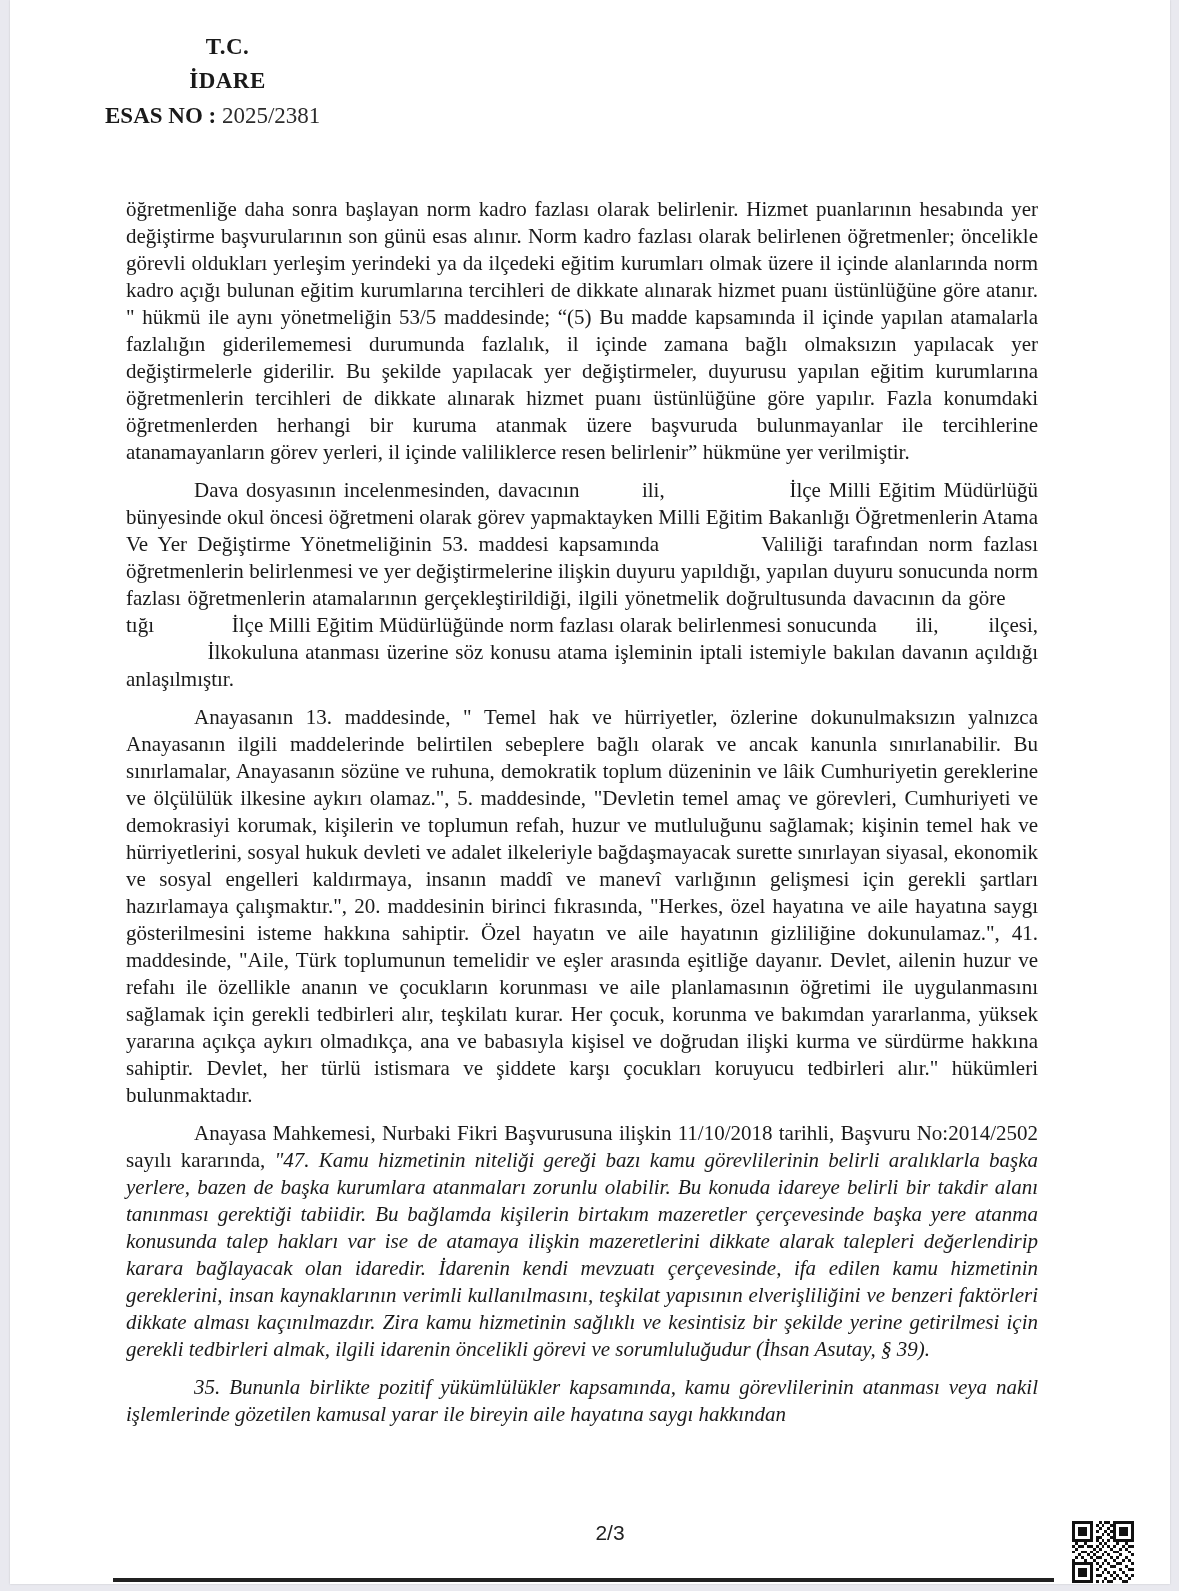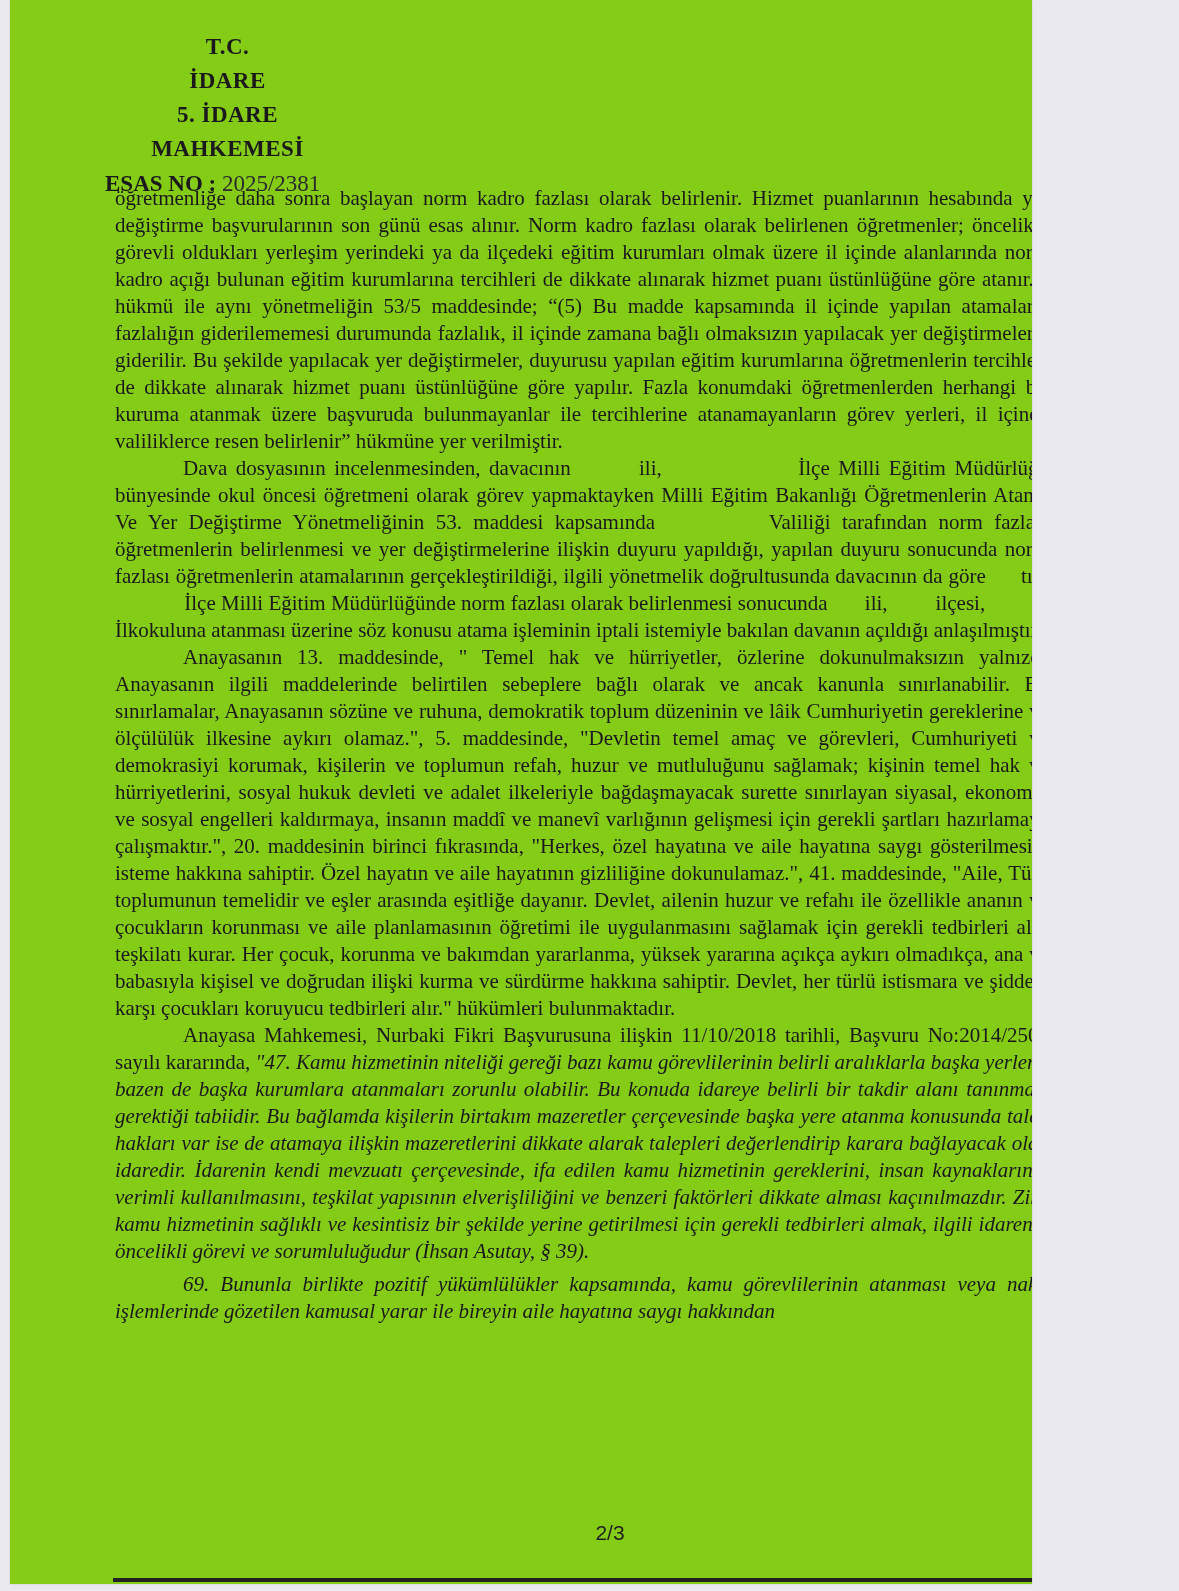--- a/index.html
+++ b/index.html
@@ -12,23 +12,23 @@
     background: #e9e9ef;
     overflow: hidden;
     font-family: "Liberation Serif", "DejaVu Serif", serif;
     color: #1a1a1a;
   }
 
   .page {
     position: absolute;
     left: 10px;
     top: 0;
-    width: 1022px;
+    width: 1160px;
     height: 1584px;
-    background: #84cc16;
+    background: #ffffff;
     overflow: hidden;
     box-shadow: 0 0 2px rgba(0,0,0,0.15);
   }
 
   .doc-header {
     position: absolute;
     top: 30px;
     left: 95px;
   }
   .court-block {
@@ -50,21 +50,21 @@
 
   .doc-body {
     position: absolute;
     top: 185px;
     left: 105px;
     width: 934px;
     font-size: 21px;
     line-height: 27px;
     text-align: justify;
   }
-  .para { margin: 0; text-indent: 68px; }
+  .para { margin: 11px; text-indent: 68px; }
   .para.no-indent { text-indent: 0; }
   .para.p48 { margin-top: 6px; }
   .italic { font-style: italic; }
 
   .page-number {
     position: absolute;
     left: 0;
     top: 1521px;
     width: 1160px;
     text-align: center;
@@ -95,34 +95,33 @@
 </head>
 <body>
 
 <div class="viewport">
   <div class="page">
 
     <div class="doc-header">
       <div class="court-block">
         <div>T.C.</div>
         <div>İDARE</div>
-        <div>5. İDARE MAHKEMESİ</div>
       </div>
       <div class="case-line">
         <span class="case-label">ESAS NO :</span>
         <span class="case-value">2025/2381</span>
       </div>
     </div>
 
     <div class="doc-body">
       <p class="para no-indent">öğretmenliğe daha sonra başlayan norm kadro fazlası olarak belirlenir. Hizmet puanlarının hesabında yer değiştirme başvurularının son günü esas alınır. Norm kadro fazlası olarak belirlenen öğretmenler; öncelikle görevli oldukları yerleşim yerindeki ya da ilçedeki eğitim kurumları olmak üzere il içinde alanlarında norm kadro açığı bulunan eğitim kurumlarına tercihleri de dikkate alınarak hizmet puanı üstünlüğüne göre atanır. " hükmü ile aynı yönetmeliğin 53/5 maddesinde; “(5) Bu madde kapsamında il içinde yapılan atamalarla fazlalığın giderilememesi durumunda fazlalık, il içinde zamana bağlı olmaksızın yapılacak yer değiştirmelerle giderilir. Bu şekilde yapılacak yer değiştirmeler, duyurusu yapılan eğitim kurumlarına öğretmenlerin tercihleri de dikkate alınarak hizmet puanı üstünlüğüne göre yapılır. Fazla konumdaki öğretmenlerden herhangi bir kuruma atanmak üzere başvuruda bulunmayanlar ile tercihlerine atanamayanların görev yerleri, il içinde valiliklerce resen belirlenir” hükmüne yer verilmiştir.</p>
       <p class="para">Dava dosyasının incelenmesinden, davacının &nbsp;&nbsp;&nbsp;&nbsp;&nbsp;&nbsp; ili, &nbsp;&nbsp;&nbsp;&nbsp;&nbsp;&nbsp;&nbsp;&nbsp;&nbsp;&nbsp;&nbsp;&nbsp;&nbsp;&nbsp; İlçe Milli Eğitim Müdürlüğü bünyesinde okul öncesi öğretmeni olarak görev yapmaktayken Milli Eğitim Bakanlığı Öğretmenlerin Atama Ve Yer Değiştirme Yönetmeliğinin 53. maddesi kapsamında &nbsp;&nbsp;&nbsp;&nbsp;&nbsp;&nbsp;&nbsp;&nbsp; Valiliği tarafından norm fazlası öğretmenlerin belirlenmesi ve yer değiştirmelerine ilişkin duyuru yapıldığı, yapılan duyuru sonucunda norm fazlası öğretmenlerin atamalarının gerçekleştirildiği, ilgili yönetmelik doğrultusunda davacının da göre &nbsp;&nbsp;&nbsp;&nbsp; tığı &nbsp;&nbsp;&nbsp;&nbsp;&nbsp;&nbsp;&nbsp;&nbsp;&nbsp;&nbsp;&nbsp;&nbsp; İlçe Milli Eğitim Müdürlüğünde norm fazlası olarak belirlenmesi sonucunda &nbsp;&nbsp;&nbsp;&nbsp;&nbsp; ili, &nbsp;&nbsp;&nbsp;&nbsp;&nbsp;&nbsp;&nbsp; ilçesi, &nbsp;&nbsp;&nbsp;&nbsp;&nbsp;&nbsp;&nbsp;&nbsp;&nbsp;&nbsp;&nbsp; İlkokuluna atanması üzerine söz konusu atama işleminin iptali istemiyle bakılan davanın açıldığı anlaşılmıştır.</p>
       <p class="para">Anayasanın 13. maddesinde, " Temel hak ve hürriyetler, özlerine dokunulmaksızın yalnızca Anayasanın ilgili maddelerinde belirtilen sebeplere bağlı olarak ve ancak kanunla sınırlanabilir. Bu sınırlamalar, Anayasanın sözüne ve ruhuna, demokratik toplum düzeninin ve lâik Cumhuriyetin gereklerine ve ölçülülük ilkesine aykırı olamaz.", 5. maddesinde, "Devletin temel amaç ve görevleri, Cumhuriyeti ve demokrasiyi korumak, kişilerin ve toplumun refah, huzur ve mutluluğunu sağlamak; kişinin temel hak ve hürriyetlerini, sosyal hukuk devleti ve adalet ilkeleriyle bağdaşmayacak surette sınırlayan siyasal, ekonomik ve sosyal engelleri kaldırmaya, insanın maddî ve manevî varlığının gelişmesi için gerekli şartları hazırlamaya çalışmaktır.", 20. maddesinin birinci fıkrasında, "Herkes, özel hayatına ve aile hayatına saygı gösterilmesini isteme hakkına sahiptir. Özel hayatın ve aile hayatının gizliliğine dokunulamaz.", 41. maddesinde, "Aile, Türk toplumunun temelidir ve eşler arasında eşitliğe dayanır. Devlet, ailenin huzur ve refahı ile özellikle ananın ve çocukların korunması ve aile planlamasının öğretimi ile uygulanmasını sağlamak için gerekli tedbirleri alır, teşkilatı kurar. Her çocuk, korunma ve bakımdan yararlanma, yüksek yararına açıkça aykırı olmadıkça, ana ve babasıyla kişisel ve doğrudan ilişki kurma ve sürdürme hakkına sahiptir. Devlet, her türlü istismara ve şiddete karşı çocukları koruyucu tedbirleri alır." hükümleri bulunmaktadır.</p>
       <p class="para"><span>Anayasa Mahkemesi, Nurbaki Fikri Başvurusuna ilişkin 11/10/2018 tarihli, Başvuru No:2014/2502 sayılı kararında, </span><span class="italic">"47. Kamu hizmetinin niteliği gereği bazı kamu görevlilerinin belirli aralıklarla başka yerlere, bazen de başka kurumlara atanmaları zorunlu olabilir. Bu konuda idareye belirli bir takdir alanı tanınması gerektiği tabiidir. Bu bağlamda kişilerin birtakım mazeretler çerçevesinde başka yere atanma konusunda talep hakları var ise de atamaya ilişkin mazeretlerini dikkate alarak talepleri değerlendirip karara bağlayacak olan idaredir. İdarenin kendi mevzuatı çerçevesinde, ifa edilen kamu hizmetinin gereklerini, insan kaynaklarının verimli kullanılmasını, teşkilat yapısının elverişliliğini ve benzeri faktörleri dikkate alması kaçınılmazdır. Zira kamu hizmetinin sağlıklı ve kesintisiz bir şekilde yerine getirilmesi için gerekli tedbirleri almak, ilgili idarenin öncelikli görevi ve sorumluluğudur (İhsan Asutay, § 39).</span></p>
-      <p class="para italic p48">69. Bununla birlikte pozitif yükümlülükler kapsamında, kamu görevlilerinin atanması veya nakil işlemlerinde gözetilen kamusal yarar ile bireyin aile hayatına saygı hakkından</p>
+      <p class="para italic p48">35. Bununla birlikte pozitif yükümlülükler kapsamında, kamu görevlilerinin atanması veya nakil işlemlerinde gözetilen kamusal yarar ile bireyin aile hayatına saygı hakkından</p>
     </div>
 
     <div class="page-number">2/3</div>
 
     <div class="scan-edge-line"></div>
 
     <div class="qr">
       <svg viewBox="0 0 21 21" width="62" height="64" shape-rendering="crispEdges" xmlns="http://www.w3.org/2000/svg">
         <rect x="0" y="0" width="21" height="21" fill="#ffffff"></rect>
         <g fill="#111111">

